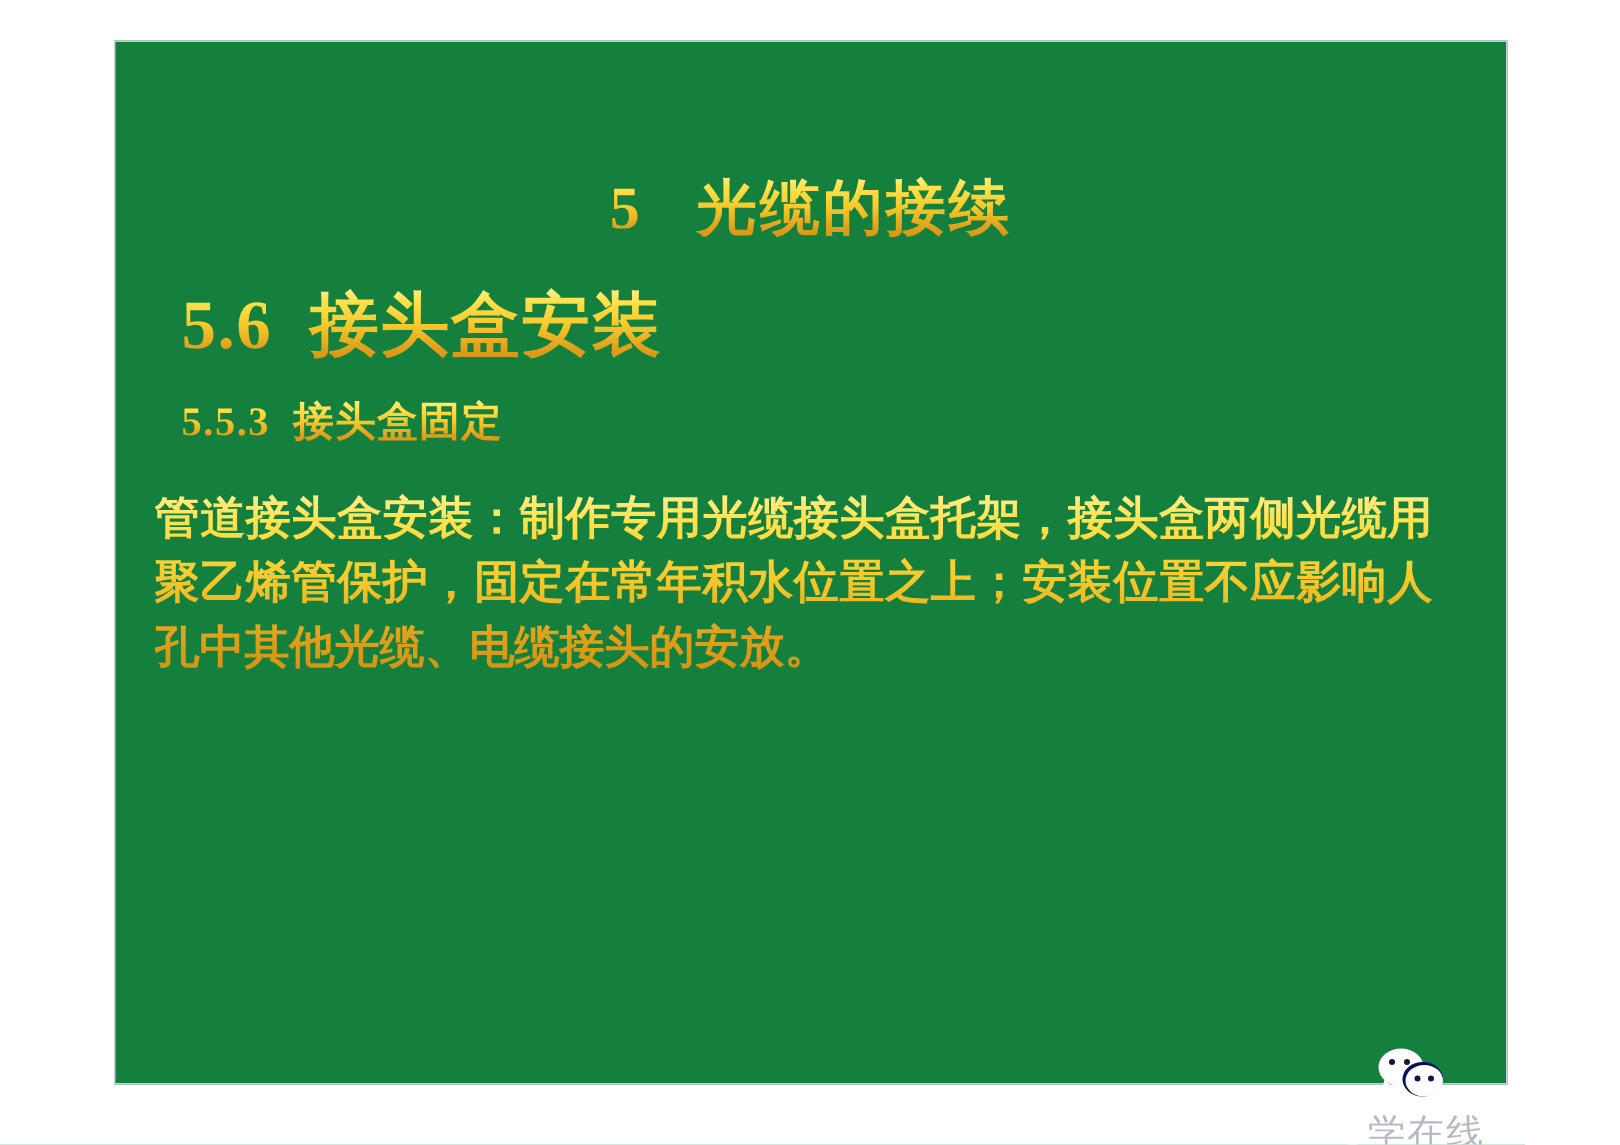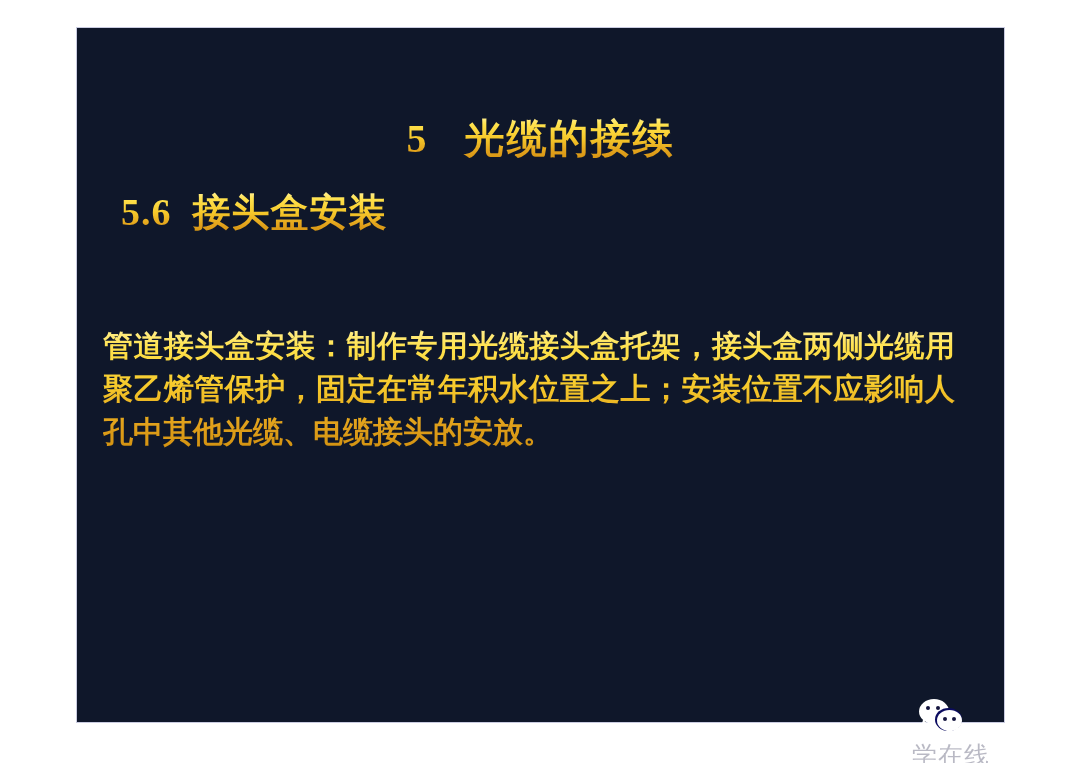--- a/index.html
+++ b/index.html
@@ -22,21 +22,21 @@
     inset: 0;
     background: #ffffff;
   }
 
   #slide {
     position: absolute;
     left: 76px;
     top: 27px;
     width: 929px;
     height: 696px;
-    background: #0f172a;
+    background: #15803d;
     border: 1px solid #c9cbe0;
     box-sizing: border-box;
     overflow: hidden;
   }
 
   
   .gold {
     background-image: linear-gradient(180deg,
         #fff1a0 0%,
         #ffe24d 18%,
@@ -63,21 +63,21 @@
     line-height: 1.15;
     white-space: pre;
   }
 
   .heading-1 {
     position: absolute;
     left: 44px;
     top: 163px;
     font-family: "Liberation Serif", "DejaVu Serif", serif;
     font-weight: bold;
-    font-size: 38px;
+    font-size: 46px;
     letter-spacing: 1px;
     line-height: 1.15;
     white-space: pre;
   }
 
   .heading-2 {
     position: absolute;
     left: 44px;
     top: 238px;
     font-family: "Liberation Serif", "DejaVu Serif", serif;
@@ -203,20 +203,21 @@
 <body>
 
 <div id="page">
 
   <div id="slide">
 
     <div class="slide-title gold">5   光缆的接续</div>
 
     <div class="heading-1 gold">5.6  接头盒安装</div>
 
+    <div class="heading-2 gold">5.5.3  接头盒固定</div>
 
     <div class="body-text gold">管道接头盒安装：制作专用光缆接头盒托架，接头盒两侧光缆用聚乙烯管保护，固定在常年积水位置之上；安装位置不应影响人孔中其他光缆、电缆接头的安放。</div>
 
   </div>
 
 
   <div id="watermark">
     <span class="wx-logo">
       <span class="bubble big"></span>
       <span class="dot" style="left:7px;  top:8px;"></span>

